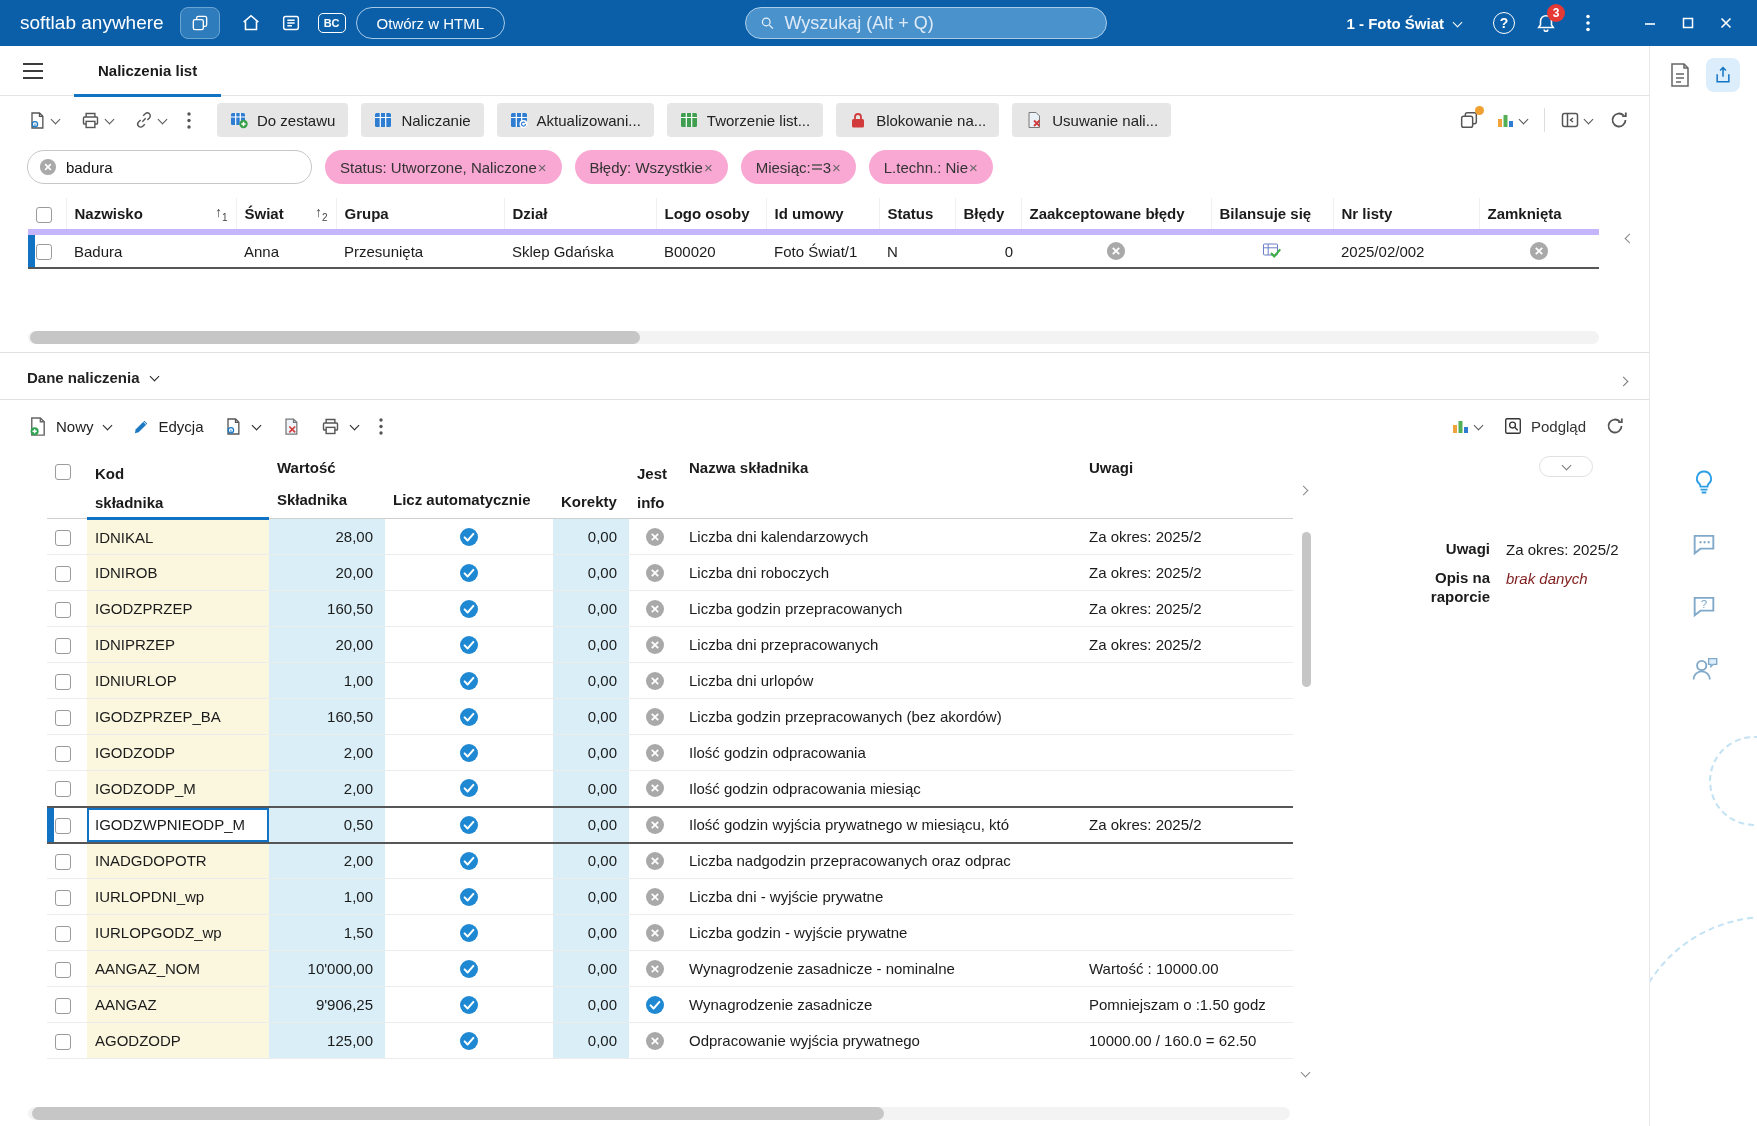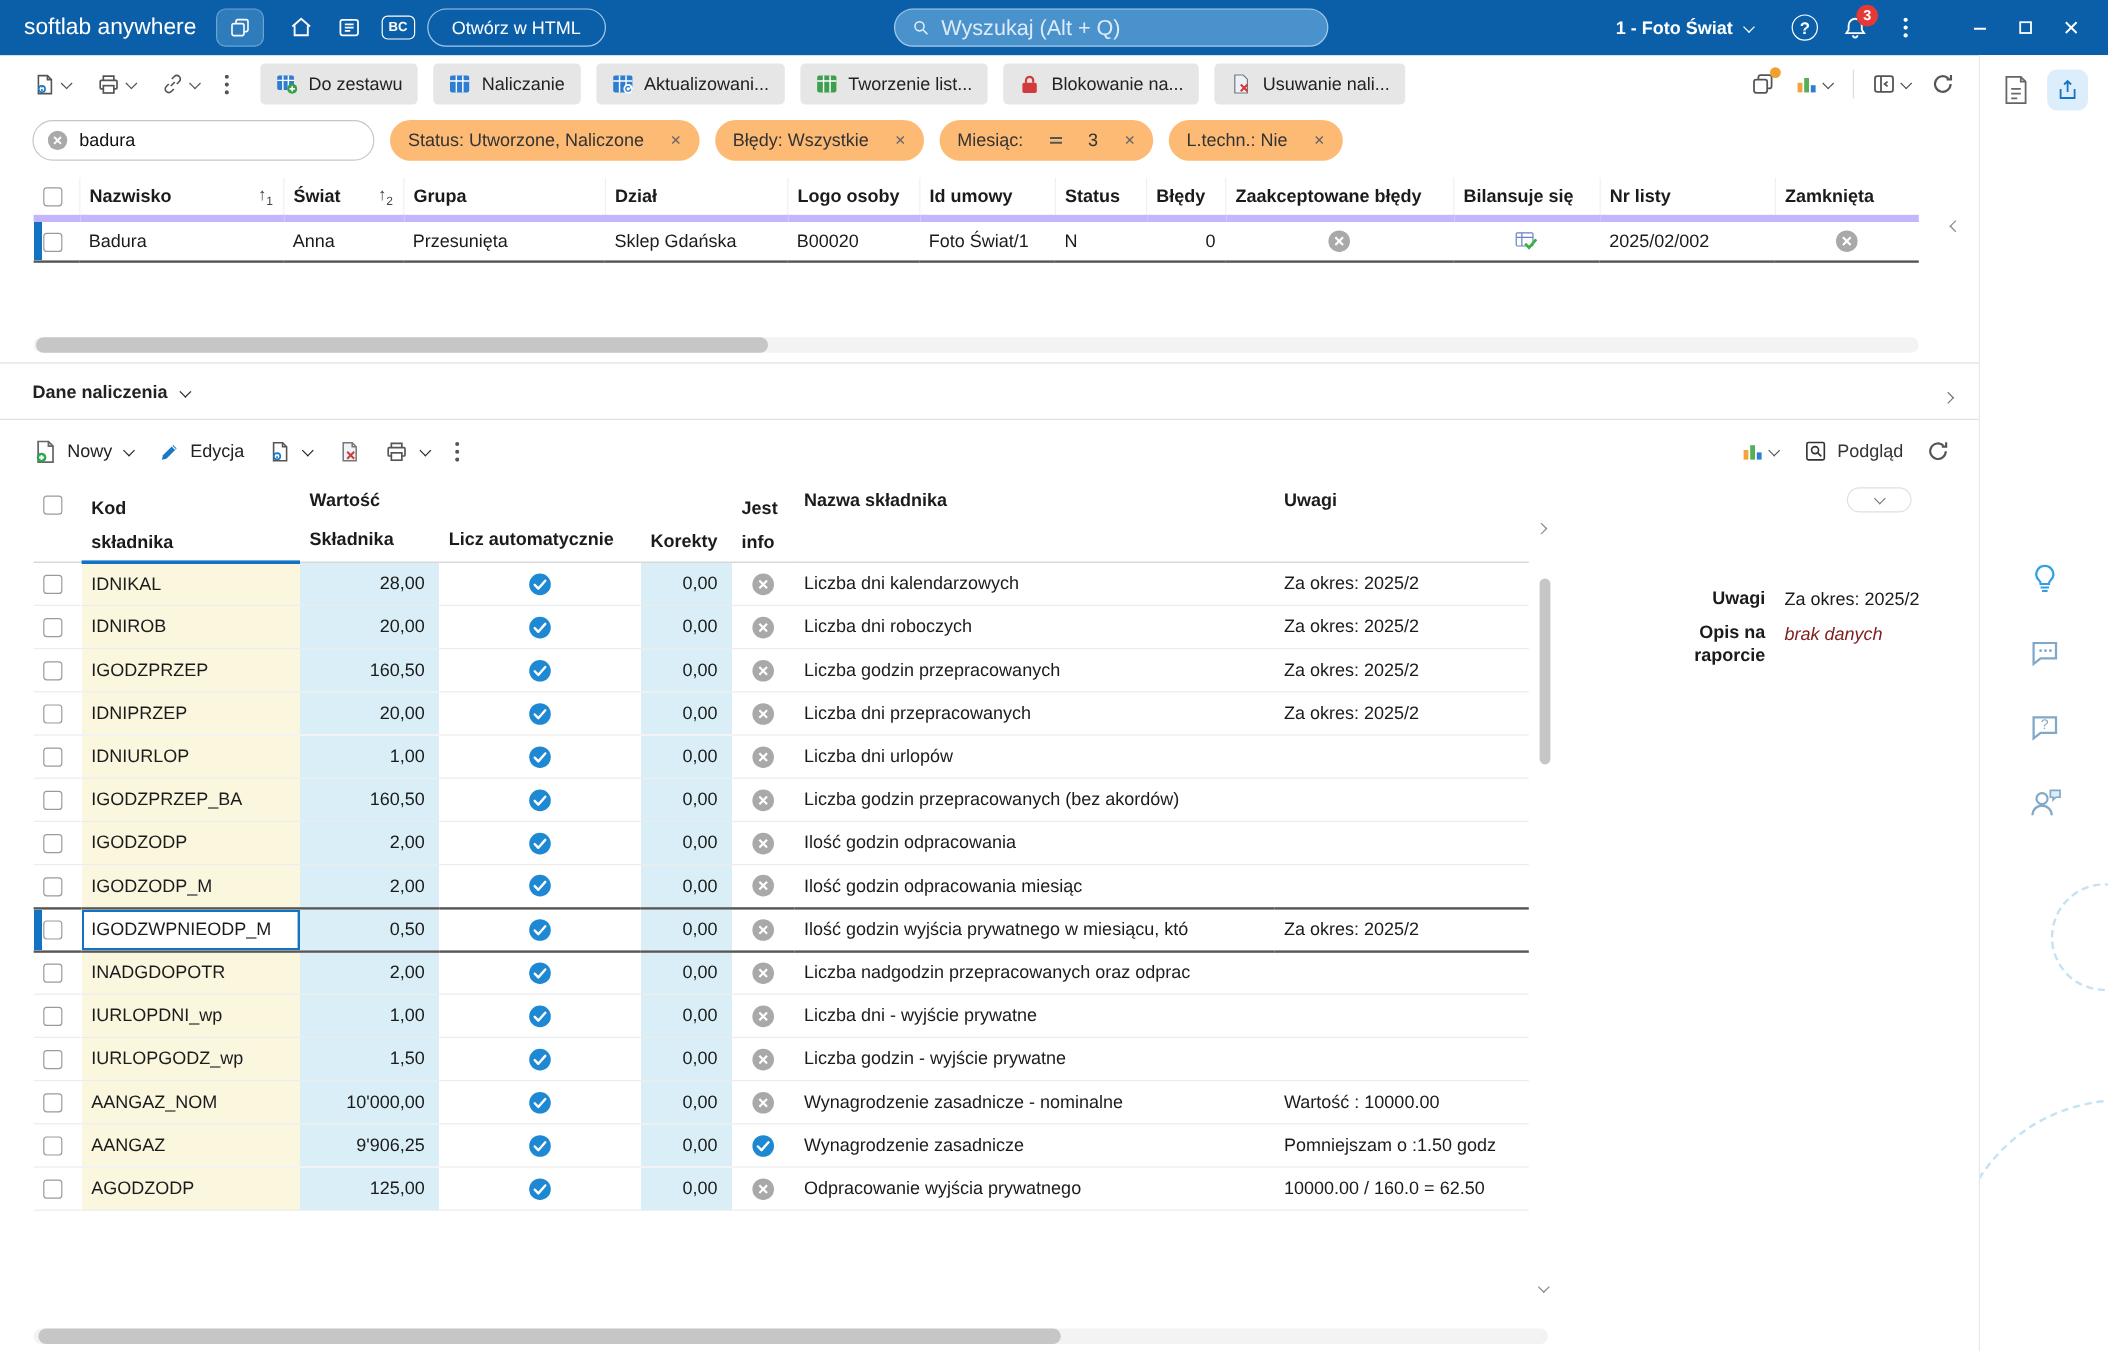--- a/index.html
+++ b/index.html
@@ -52,21 +52,21 @@
   .rel { position:relative; display:flex; }
   .odot { position:absolute; top:-3px; right:-4px; width:9px; height:9px; border-radius:50%; background:#f0a030; }
   .vdiv { width:1px; height:24px; background:#ddd; }
   .icpair { display:flex; align-items:center; gap:3px; color:#555; }
 
   
   .filterrow { height:46px; flex:0 0 auto; display:flex; align-items:center; gap:13px; padding:0 22px 0 27px; }
   .fsearch { width:285px; height:34px; border:1px solid #c7c7c7; border-radius:17px; display:flex; align-items:center; gap:9px; padding:0 11px; background:#fff; }
   .fsearch input { border:none; outline:none; font-size:15px; width:100%; color:#111; }
   .chips { display:flex; align-items:center; gap:13px; }
-  .chip { height:34px; background:#fdba74; border-radius:17px; display:flex; align-items:center; gap:22px; padding:0 15px; color:#333; white-space:nowrap; }
+  .chip { height:34px; background:#f9a8d4; border-radius:17px; display:flex; align-items:center; gap:1px; padding:0 15px; color:#333; white-space:nowrap; }
   .chip-x { color:#666; font-size:15px; line-height:1; }
   .chip-ic { margin:0 -2px; }
 
   
   .emp-section { padding:8px 0 8px 28px; position:relative; flex:0 0 auto; }
   table.emp { border-collapse:collapse; table-layout:fixed; width:1571px; }
   .emp th, .emp td { text-align:left; padding:0 8px; white-space:nowrap; overflow:hidden; }
   .emp tr.grp th { height:30px; font-weight:700; font-size:15px; border-bottom:1px solid #ebebeb; }
   .emp tr.cols th { height:34px; font-weight:700; font-size:15px; border-bottom:6px solid #c4b5fd; border-right:1px solid #f0f0f0; }
   .emp tr.cols th:last-child { border-right:none; }
@@ -94,21 +94,21 @@
   .dtab.active { font-weight:700; color:#111; }
   .dtab.active::after { content:""; position:absolute; left:0; right:0; bottom:-13px; height:3px; background:var(--accent); }
   .more-tabs { margin-left:auto; margin-bottom:11px; color:#777; }
 
   
   .toolbar2 { height:52px; flex:0 0 auto; display:flex; align-items:center; gap:19px; padding:0 24px 0 27px; color:#222; }
   .flat { display:flex; align-items:center; gap:8px; white-space:nowrap; }
   .t2-right { margin-left:auto; display:flex; align-items:center; gap:19px; color:#333; }
 
   
-  .lower { flex:1; display:flex; min-height:0; padding-left:28px; position:relative; }
+  .lower { flex:1; display:flex; min-height:0; padding-left:28px; position:relative;margin-left:19px; }
   table.comp { border-collapse:collapse; table-layout:fixed; width:1246px; align-self:flex-start; }
   .comp th, .comp td { text-align:left; padding:0 8px; white-space:nowrap; overflow:hidden; }
   .comp thead th { font-weight:700; font-size:15px; border-bottom:1px solid #cfcfcf; vertical-align:top; padding-top:7px; }
   .comp thead tr.r1 th { height:32px; }
   .comp thead tr.r2 th { height:32px; padding-top:6px; }
   .comp thead th.grpw { border-bottom:none; }
   .comp thead th.kodh { border-bottom:3px solid var(--accent); }
   .comp thead th.bot { vertical-align:bottom; padding-bottom:8px; }
   .two div { height:29px; display:flex; align-items:center; }
   .comp tbody td { height:36px; border-bottom:1px solid #ececec; font-size:15px; }
@@ -215,20 +215,28 @@
               <path d="M2.5 2.5l9 9M11.5 2.5l-9 9" stroke="#fff" stroke-width="1.6"></path>
             </svg>
           </span>
       </span>
     </div>
   </header>
 
   <div class="bodyrow">
     <div class="main">
 
+      <div class="tabrow">
+        <span class="hamb">
+          <svg width="22" height="18" viewBox="0 0 22 18">
+              <path d="M1 2h20M1 9h20M1 16h20" stroke="#3c3c3c" stroke-width="2"></path>
+            </svg>
+        </span>
+        <span class="doc-tab">Naliczenia list</span>
+      </div>
 
       <div class="toolbar1">
         <span class="icb">
           <svg width="20" height="21" viewBox="0 0 24 24" fill="none" stroke="#555" stroke-width="1.6">
               <path d="M6 3h9l4 4v14H6z"></path>
               <path d="M15 3v4h4"></path>
               <circle cx="9.5" cy="16.5" r="3.2" fill="#fff" stroke="#1b79c4"></circle>
               <path d="M9.5 14.9v.4M9.5 16.4v2" stroke="#1b79c4"></path>
             </svg>
           <span class="chev"></span>

